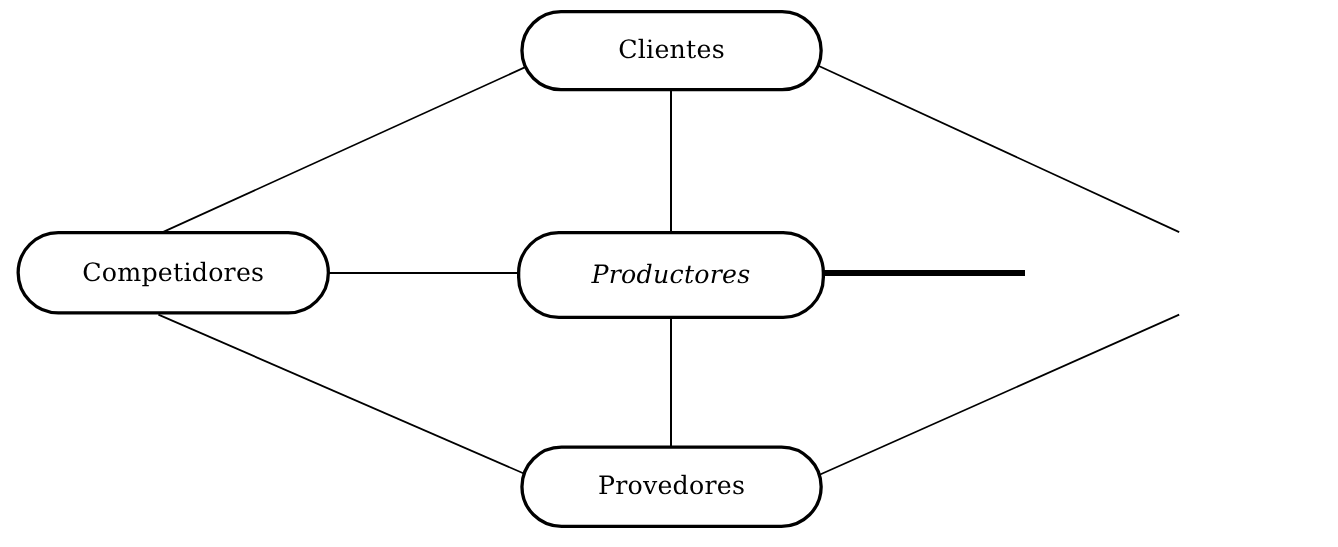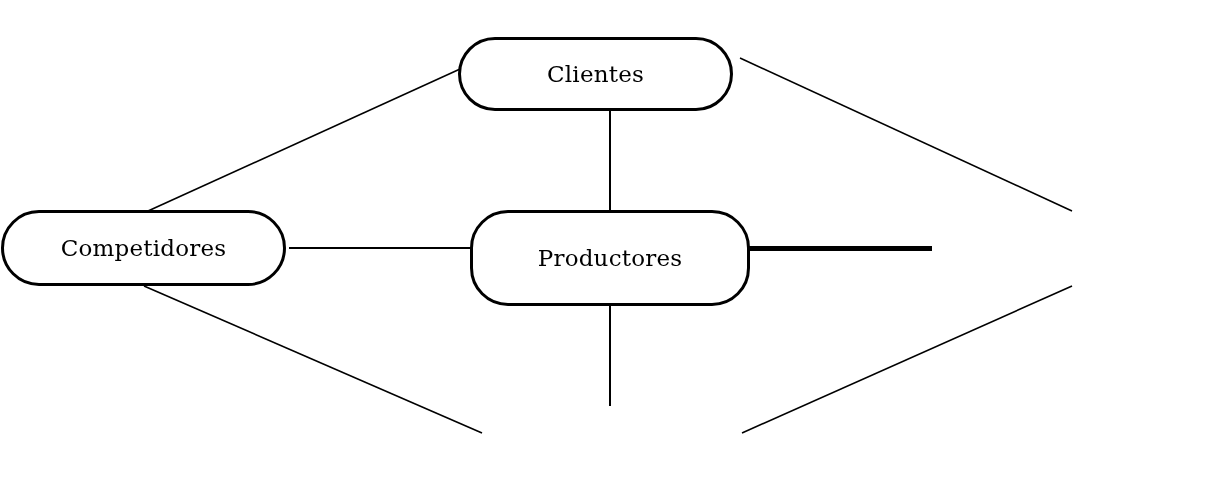--- a/index.html
+++ b/index.html
@@ -41,23 +41,23 @@
     font-family: "DejaVu Serif", "Liberation Serif", serif;
     font-size: 23px;
     font-weight: 400;
     color: #000000;
     letter-spacing: 0.2px;
     line-height: 1;
     white-space: nowrap;
     user-select: none;
   }
   
-  #node-clientes        { left: 458px; top: 9px;   width: 275px; height: 74px; margin-top: 28px; }
-  #node-competidores    { left: 1px;   top: 210px; width: 285px; height: 76px; }
-  #node-productores     { left: 470px; top: 210px; width: 280px; height: 96px; }
+  #node-clientes        { left: 473px; top: 9px;   width: 275px; height: 74px; }
+  #node-competidores    { left: 15px;   top: 210px; width: 285px; height: 76px; }
+  #node-productores     { left: 470px; top: 210px; width: 280px; height: 80px; font-style: italic; }
   #node-complementadores{ left: 930px; top: 210px; width: 280px; height: 76px; }
   #node-provedores      { left: 473px; top: 405px; width: 275px; height: 75px; }
 </style>
 </head>
 <body>
 
 <div id="diagram-canvas">
 
   <svg id="edge-layer" viewBox="0 0 1216 497" xmlns="http://www.w3.org/2000/svg">
 
@@ -84,14 +84,17 @@
 
   <div class="node" id="node-competidores">
     <span class="node-label">Competidores</span>
   </div>
 
   <div class="node" id="node-productores">
     <span class="node-label">Productores</span>
   </div>
 
 
+  <div class="node" id="node-provedores">
+    <span class="node-label">Provedores</span>
+  </div>
 
 </div>
 
 </body></html>

